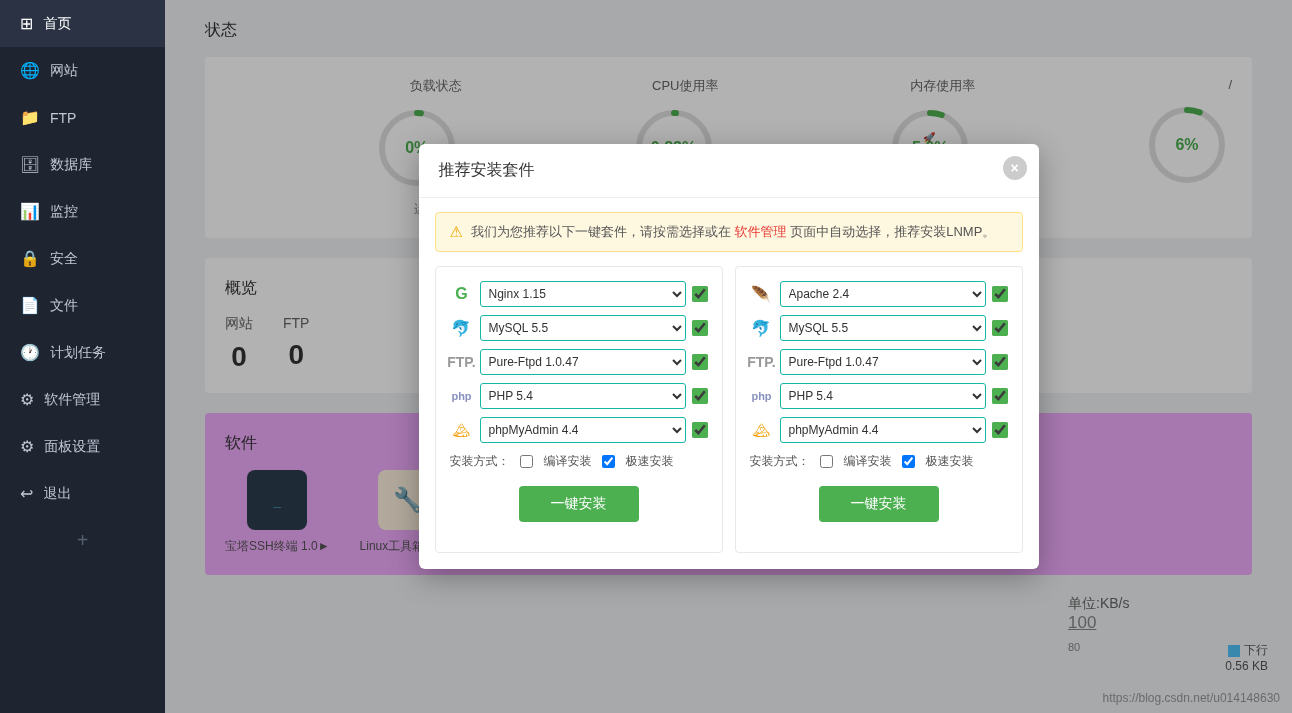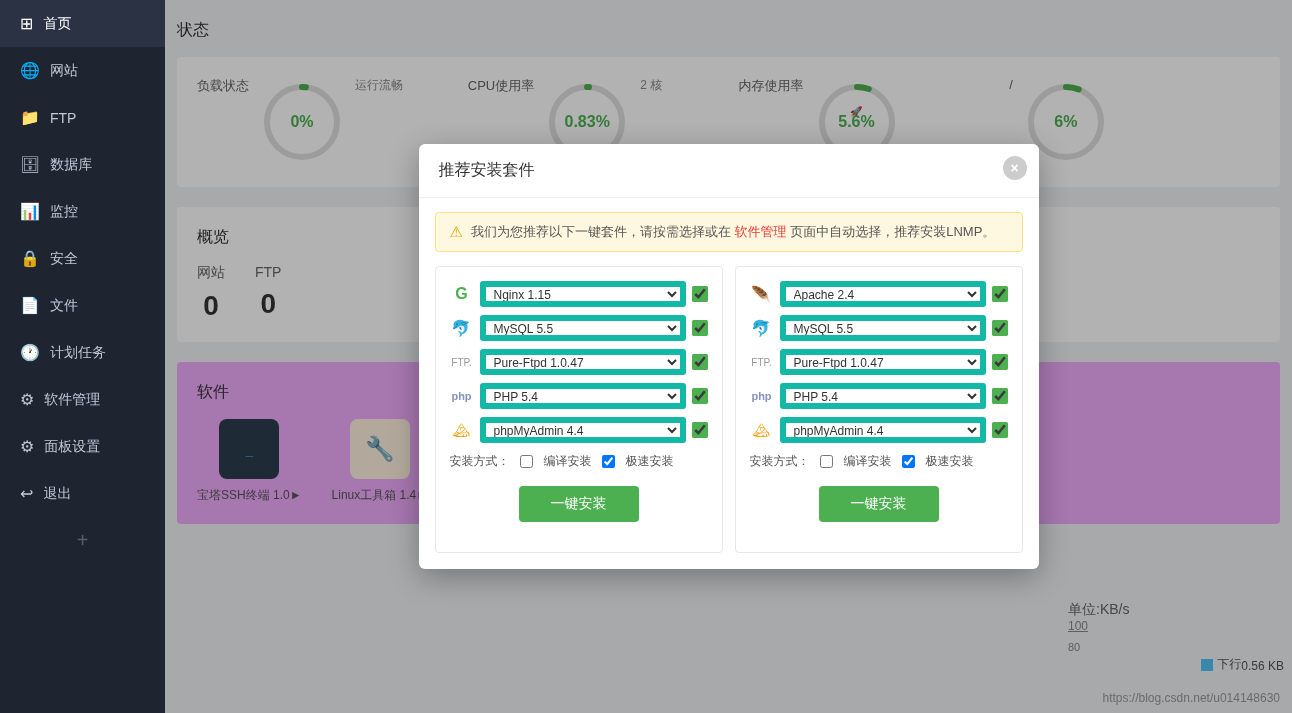--- a/index.html
+++ b/index.html
@@ -37,21 +37,21 @@
 
     
     .main {
       flex: 1;
       background: #f0f2f5;
       overflow: hidden;
       position: relative;
     }
 
     .content {
-      padding: 20px 12px;
+      padding: 20px 40px;
       filter: blur(0px);
     }
 
     .section-title {
       font-size: 16px;
       color: #333;
       margin-bottom: 16px;
       font-weight: 500;
     }
 
@@ -60,22 +60,22 @@
       display: flex;
       gap: 20px;
       background: #fff;
       border-radius: 4px;
       padding: 20px;
       margin-bottom: 20px;
     }
     .status-card {
       flex: 1;
       display: flex;
-      flex-direction: row;
-      align-items: flex-start;
+      flex-direction: column;
+      align-items: flex-end;
       gap: 8px;
     }
     .status-card-label {
       font-size: 13px;
       color: #666;
     }
     .gauge-container {
       position: relative;
       width: 90px;
       height: 90px;
@@ -259,21 +259,21 @@
       width: 24px;
       height: 24px;
       display: flex;
       align-items: center;
       justify-content: center;
       font-size: 14px;
     }
     .comp-select {
       flex: 1;
       height: 26px;
-      border: 6px solid #14b8a6;
+      border: 1px solid #14b8a6;
       border-radius: 3px;
       font-size: 12px;
       padding: 0 4px;
       color: #333;
       background: #fff;
       cursor: pointer;
     }
     .comp-check {
       width: 16px;
       height: 16px;
@@ -306,41 +306,41 @@
       border: none;
       border-radius: 4px;
       padding: 9px 0;
       font-size: 14px;
       cursor: pointer;
       text-align: center;
     }
 
     
     .nginx-icon { color: #4caf50; font-weight: bold; font-size: 16px; }
-    .ftp-icon { color: #999; font-size: 10px; font-weight: normal; }
+    .ftp-icon { color: #999; font-size: 14px; font-weight: bold; }
     .php-icon { color: #8892bf; font-size: 11px; font-weight: bold; }
     .phpmyadmin-icon { color: #f59c00; }
     .apache-icon { color: #cc3333; }
 
     
     .watermark {
       position: absolute;
       bottom: 8px;
       right: 12px;
       font-size: 12px;
       color: #999;
     }
 
     
     .down-indicator {
       position: absolute;
       bottom: 40px;
-      right: 0;
-      display: flex;
-      flex-direction: row;
+      right: 16px;
+      display: flex;
+      flex-direction: column;
       align-items: flex-end;
       padding-right: 8px;
     }
     .down-label {
       display: flex;
       align-items: center;
       gap: 4px;
       font-size: 12px;
       color: #555;
     }
@@ -515,21 +515,21 @@
   <div class="down-indicator">
     <div class="down-label">
       <span class="down-arrow"></span>
       <span>下行</span>
     </div>
     <div class="down-value">0.56 KB</div>
   </div>
   <div class="chart-stub">
     <div class="chart-label">单位:KB/s</div>
     <div style="display:flex;flex-direction:column;gap:8px;">
-      <span style="font-size:12px;color:#888;text-decoration:underline;">100</span>
+      <span style="font-size:17px;color:#888;text-decoration:underline;">100</span>
       <span style="font-size:11px;color:#888;">80</span>
     </div>
   </div>
 
   <div class="watermark">https://blog.csdn.net/u014148630</div>
 
   <div class="overlay">
     <div class="modal">
       <div class="modal-header">推荐安装套件</div>
       <div class="modal-close">×</div>

